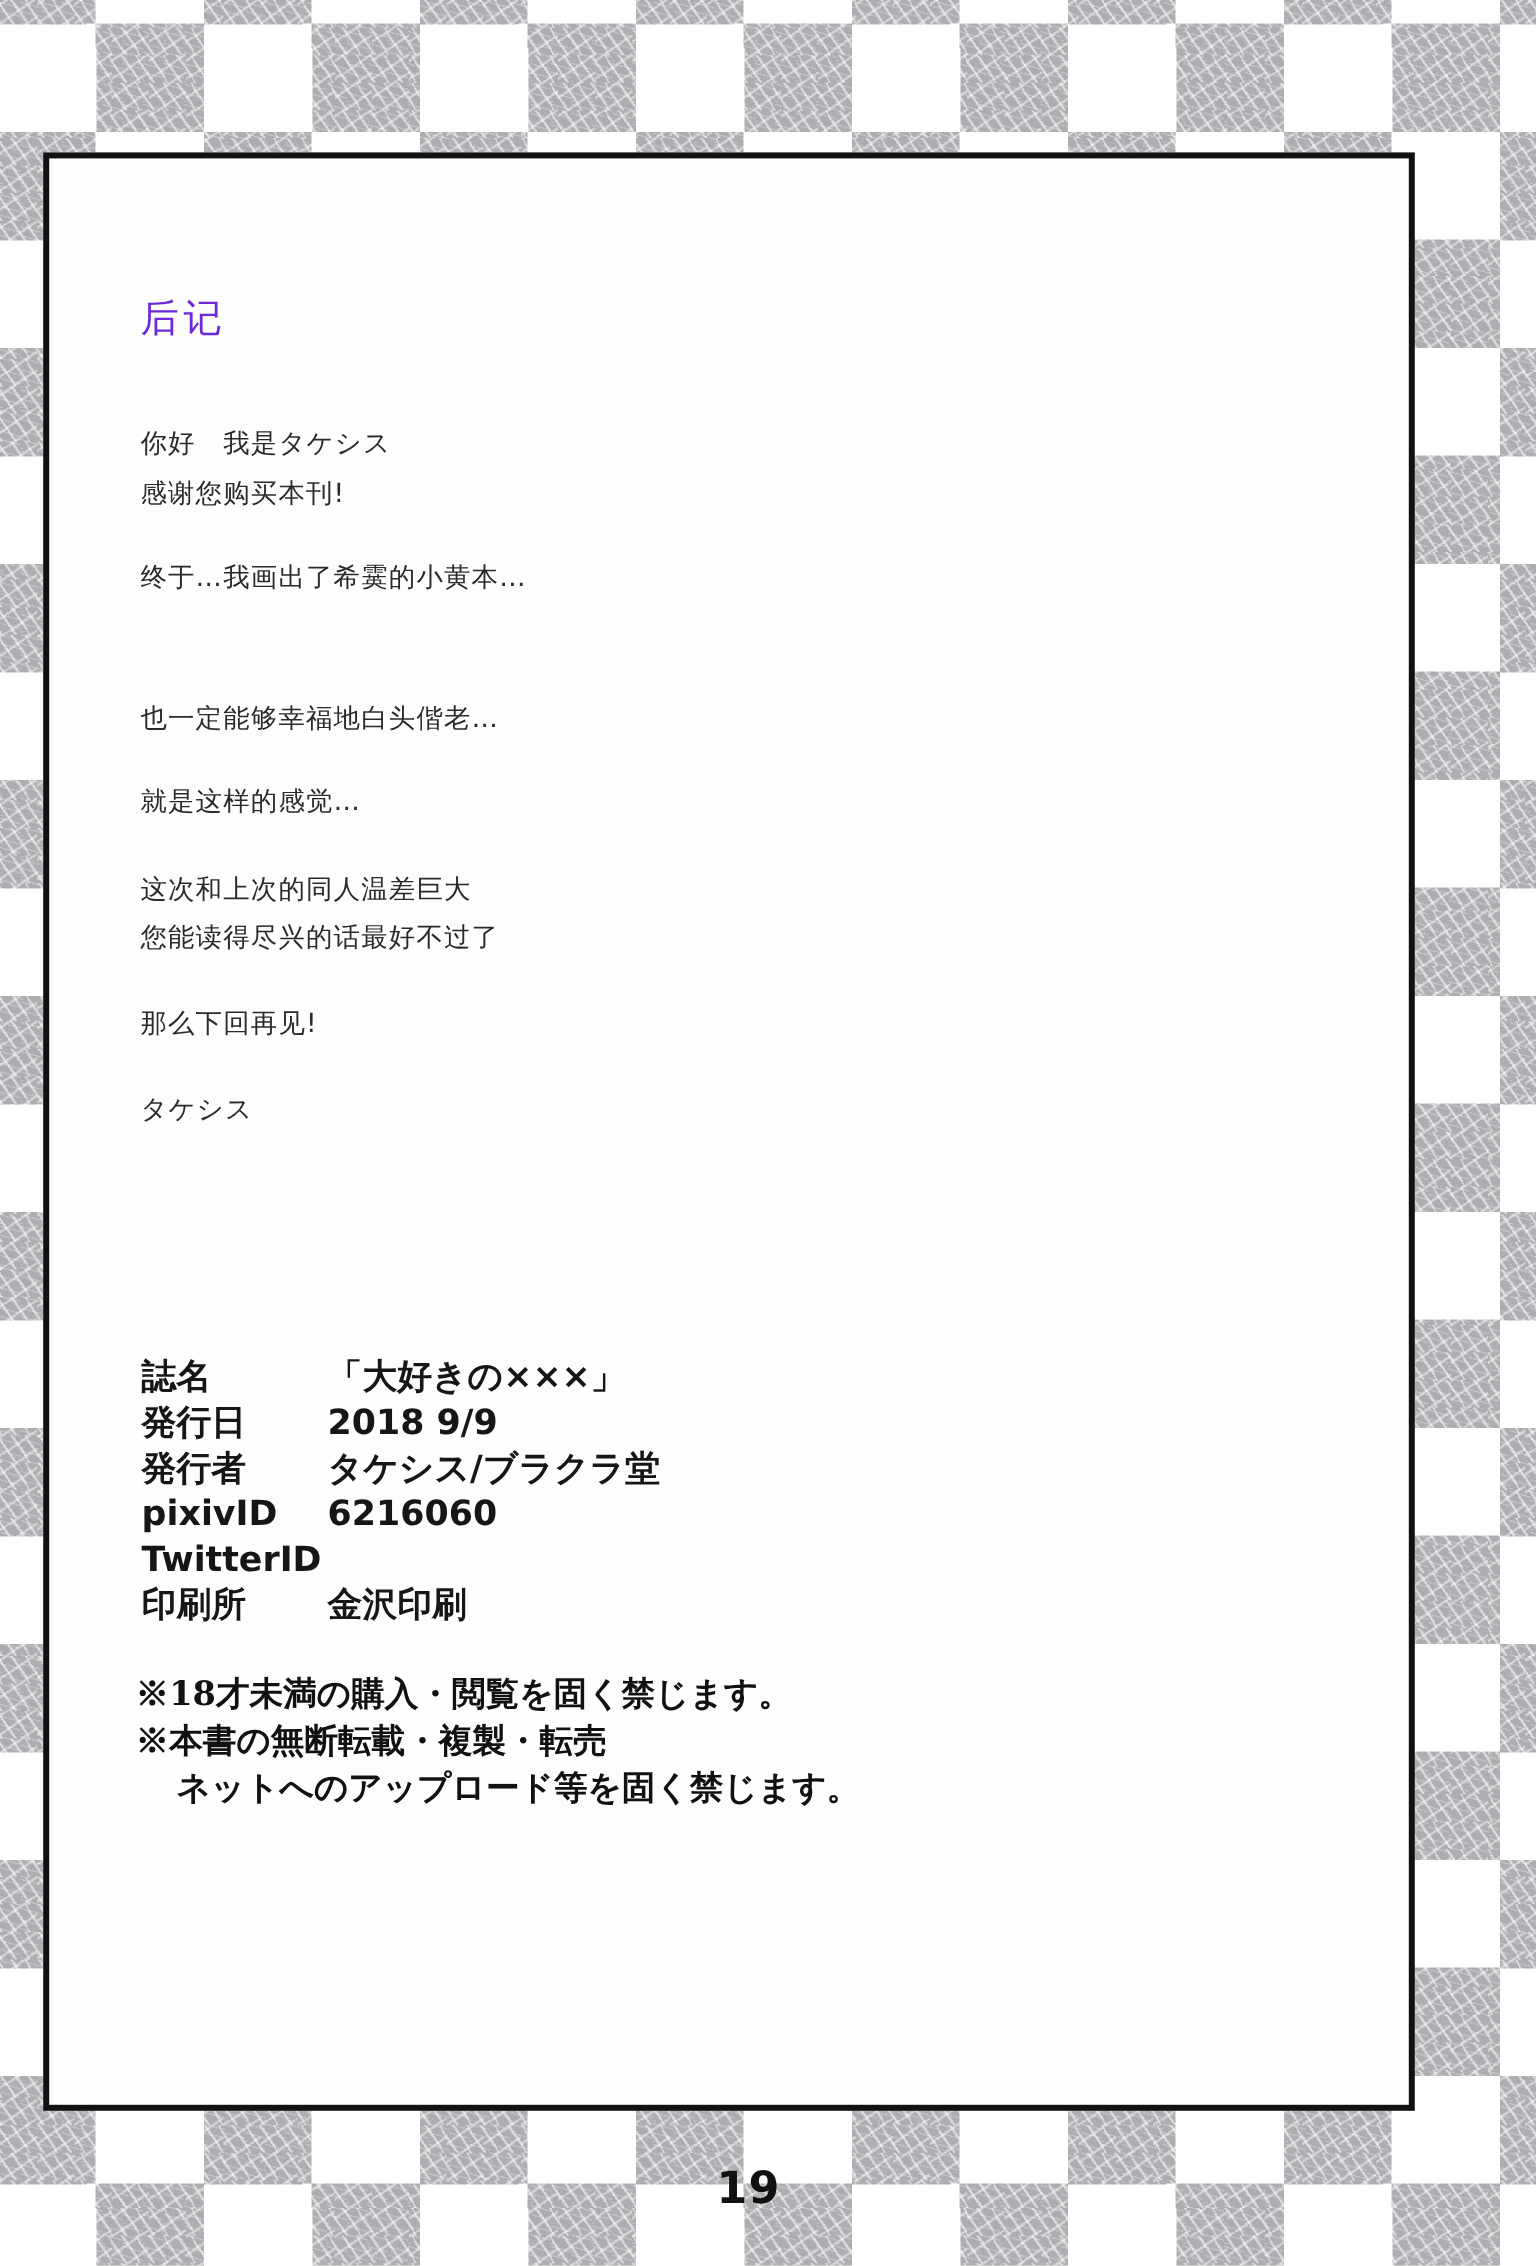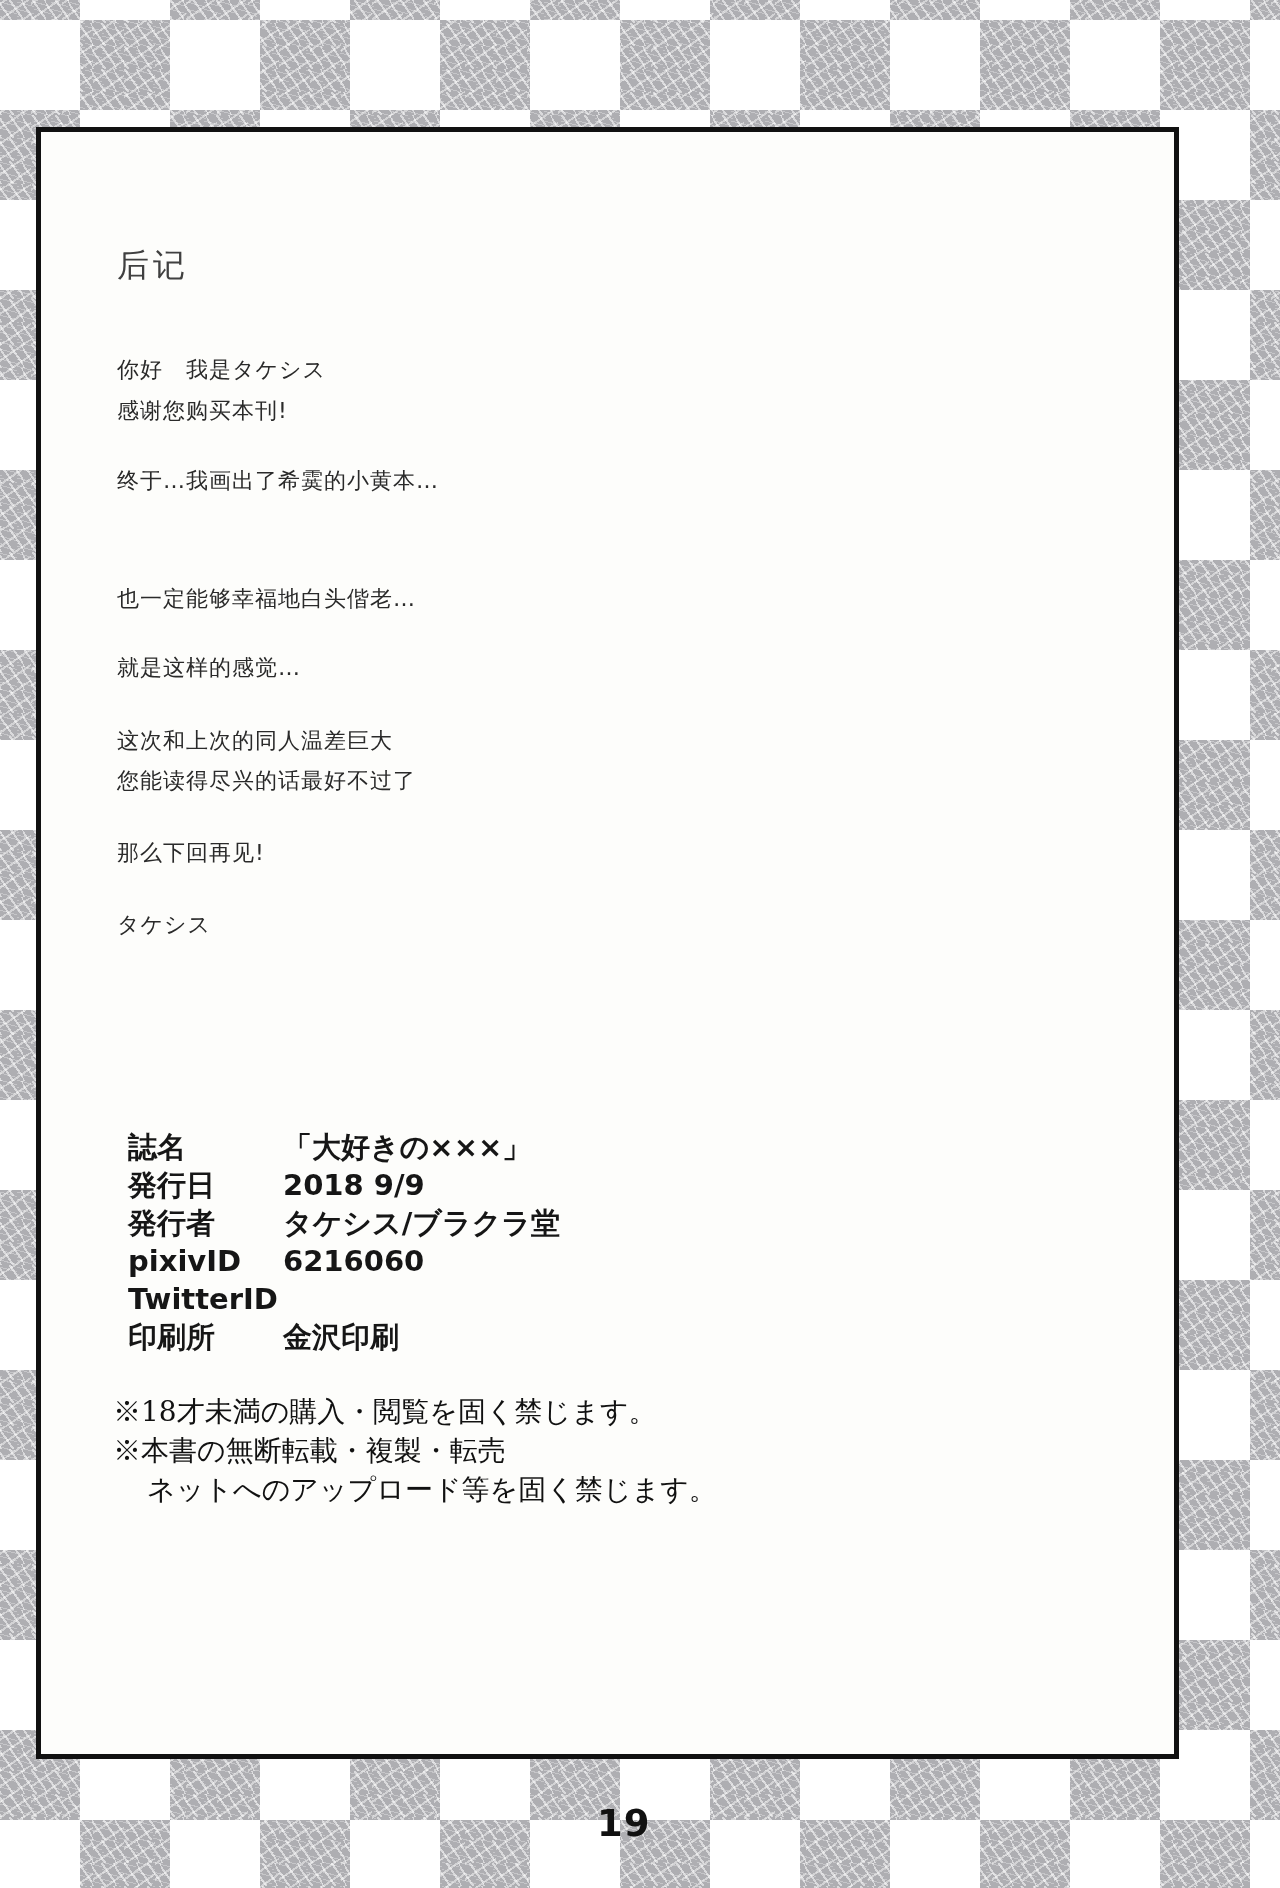--- a/index.html
+++ b/index.html
@@ -29,51 +29,51 @@
     background: #fdfdfb;
     border: 5px solid #111111;
   }
 
   .afterword-heading {
     position: absolute;
     left: 76px;
     top: 112px;
     font-size: 32px;
     letter-spacing: 4px;
-    color: #404040;
+    color: #6d28d9;
   }
 
   .body-line {
     position: absolute;
     left: 76px;
     font-size: 22px;
     letter-spacing: 1px;
     white-space: nowrap;
     color: #2a2a2a;
   }
 
   .colophon {
     position: absolute;
     left: 77px;
     top: 996px;
     font-weight: 700;
     font-size: 29px;
     line-height: 38px;
     color: #161616;
   }
-  .colophon-row { display: flex; white-space: nowrap; margin-left: 10px; }
+  .colophon-row { display: flex; white-space: nowrap; }
   .colophon-label { width: 155px; flex: 0 0 155px; }
   .colophon-value { }
 
   .notices {
     position: absolute;
     left: 72px;
     top: 1260px;
     font-family: "DejaVu Serif", serif;
-    font-weight: 400;
+    font-weight: 700;
     font-size: 28px;
     line-height: 39px;
     color: #111111;
     white-space: nowrap;
   }
   .notice-indent { padding-left: 34px; }
 
   .page-number {
     position: absolute;
     left: 597px;

